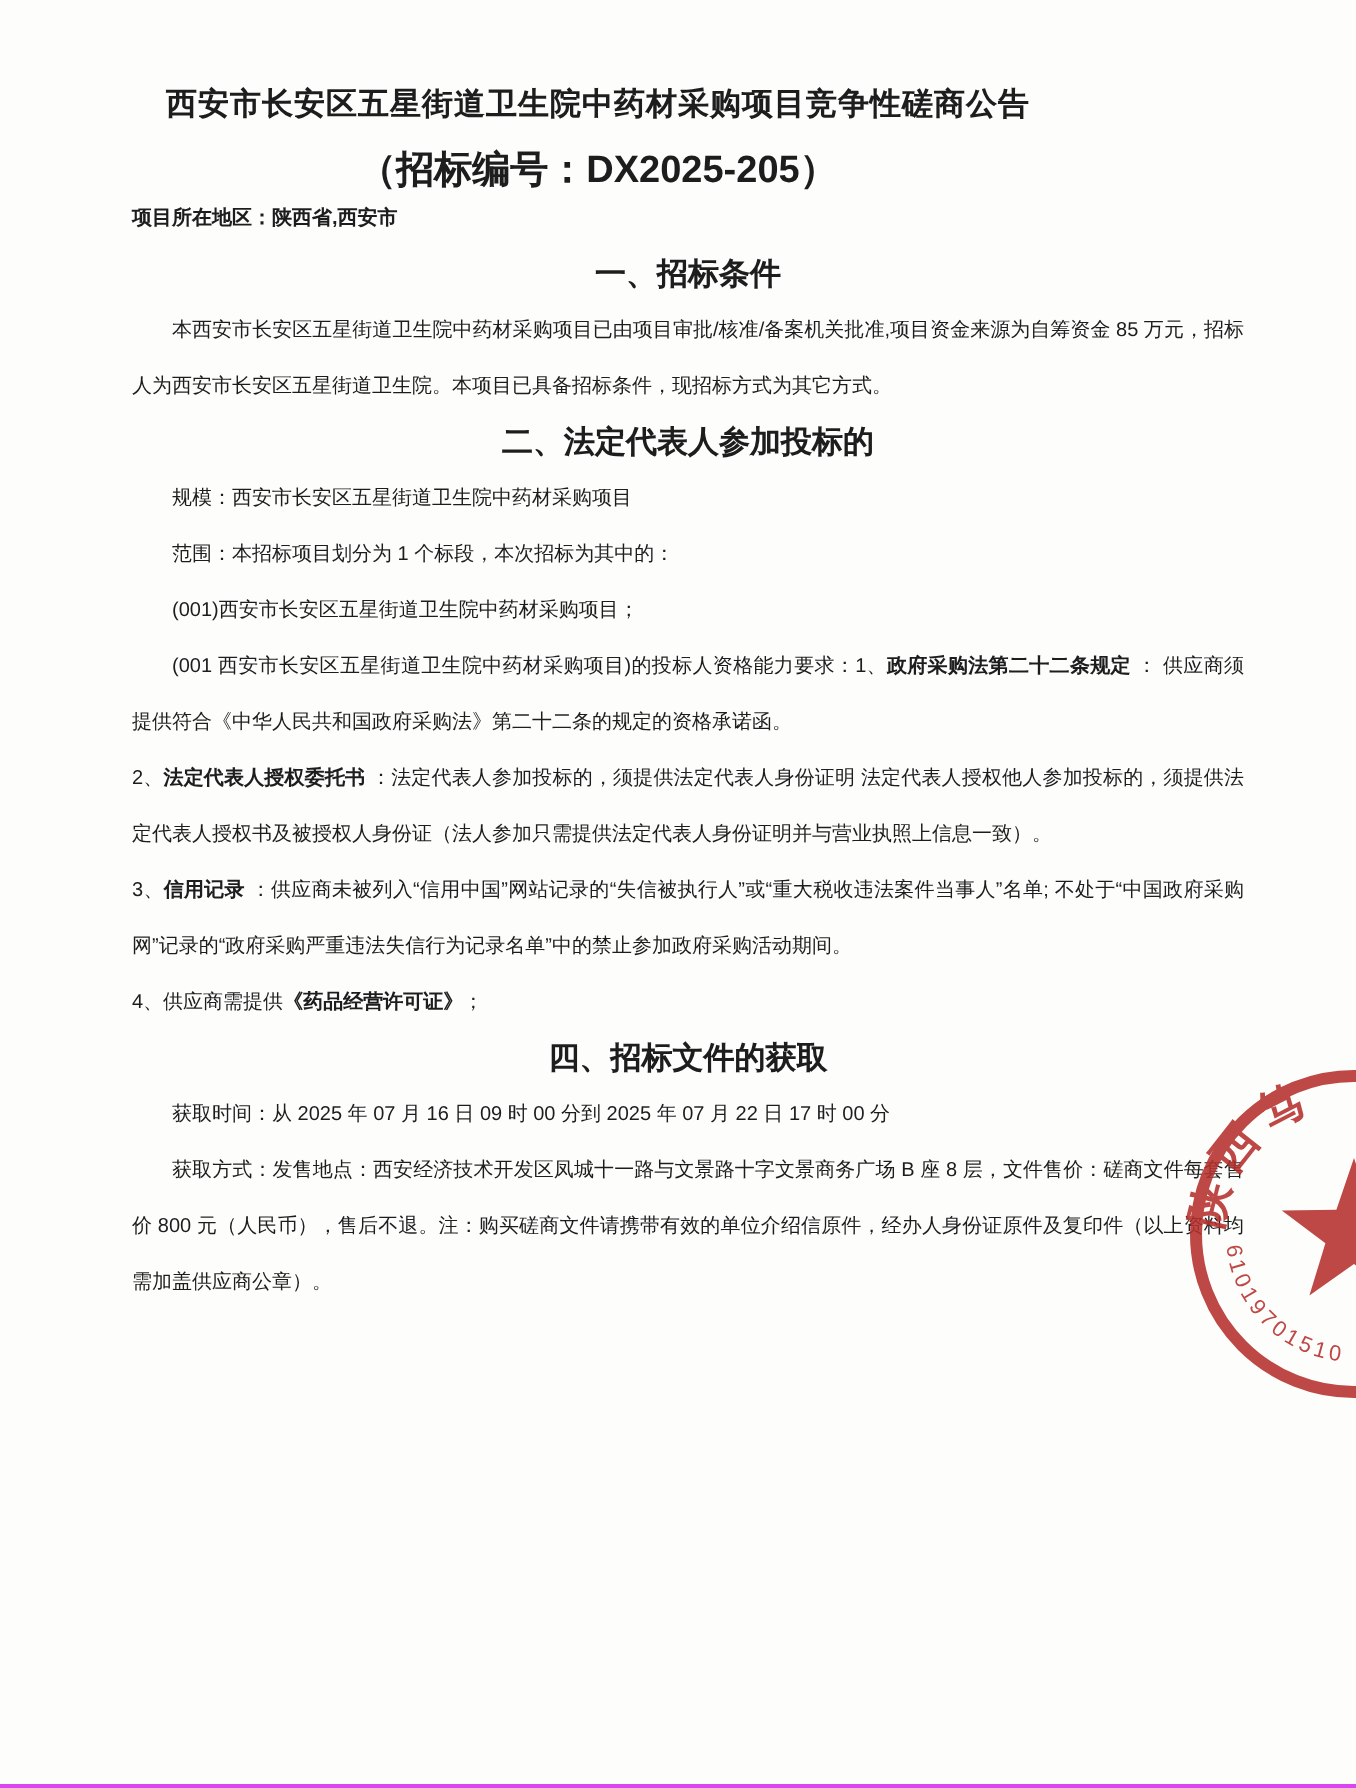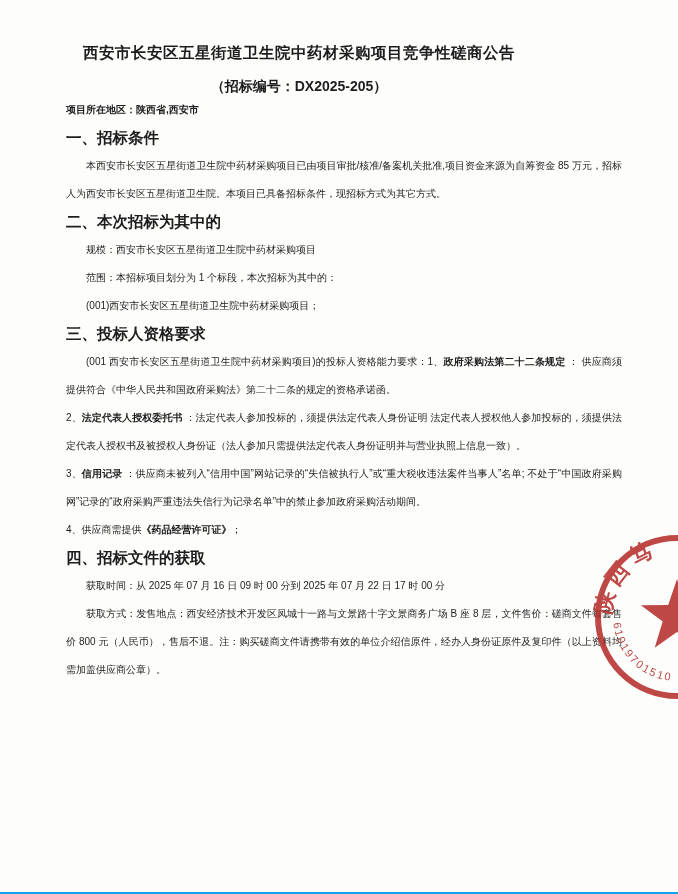--- a/index.html
+++ b/index.html
@@ -4,55 +4,56 @@
 <style>
   html,body{margin:0;padding:0;background:#ffffff;}
   .page{
     position:relative;
     width:678px;height:894px;
     background:#fdfdfc;
     overflow:hidden;
     font-family:"Liberation Sans", sans-serif;
     color:#1d1d1d;
     box-sizing:border-box;
-    border-bottom:2px solid #0ea5e9;
+    border-bottom:2px solid #d946ef;
   }
   .content{
     position:absolute;
     left:66px;top:42px;
     width:556px;
   }
   .title-block{
     width:466px;
     text-align:center;
   }
   .doc-title{
     margin:0;
     font-size:15.5px;
     font-weight:bold;
     line-height:22px;
     letter-spacing:0.5px;
   }
   .doc-subtitle{
     margin:12px 0 0 0;
-    font-size:14px;
+    font-size:19px;
     font-weight:bold;
     line-height:20px;
   }
   .location-line{
     margin:52px 0 0 0;
     font-size:13px;
     font-weight:bold;
     line-height:24px;
   }
   .doc h2{
     margin:0;
     font-size:15.5px;
     font-weight:bold;
     line-height:28px;
+    text-align:center;
   }
   .doc p{
     margin:0;
     font-size:10px;
     line-height:28px;
     text-align:justify;
   }
   .indent{text-indent:2em;}
   .pad-left{padding-left:2em;}
   .term{font-weight:bold;}
@@ -78,26 +79,25 @@
     <div class="title-block">
       <h1 class="doc-title">西安市长安区五星街道卫生院中药材采购项目竞争性磋商公告</h1>
       <div class="doc-subtitle">（招标编号：DX2025-205）</div>
     </div>
 
     <p class="location-line">项目所在地区：陕西省,西安市</p>
 
     <h2>一、招标条件</h2>
     <p class="indent">本西安市长安区五星街道卫生院中药材采购项目已由项目审批/核准/备案机关批准,项目资金来源为自筹资金 85 万元，招标人为西安市长安区五星街道卫生院。本项目已具备招标条件，现招标方式为其它方式。</p>
 
-    <h2>二、本次招标为其中的</h2>
+    <h2>二、法定代表人参加投标的</h2>
     <p class="pad-left">规模：西安市长安区五星街道卫生院中药材采购项目</p>
     <p class="pad-left">范围：本招标项目划分为 1 个标段，本次招标为其中的：</p>
     <p class="pad-left">(001)西安市长安区五星街道卫生院中药材采购项目；</p>
 
-    <h2>三、投标人资格要求</h2>
     <p class="indent"><span>(001 西安市长安区五星街道卫生院中药材采购项目)的投标人资格能力要求：1、</span><span class="term">政府采购法第二十二条规定</span><span> ： 供应商须提供符合《中华人民共和国政府采购法》第二十二条的规定的资格承诺函。</span></p>
     <p><span>2、</span><span class="term">法定代表人授权委托书</span><span> ：法定代表人参加投标的，须提供法定代表人身份证明 法定代表人授权他人参加投标的，须提供法定代表人授权书及被授权人身份证（法人参加只需提供法定代表人身份证明并与营业执照上信息一致）。</span></p>
     <p><span>3、</span><span class="term">信用记录</span><span> ：供应商未被列入“信用中国”网站记录的“失信被执行人”或“重大税收违法案件当事人”名单; 不处于“中国政府采购网”记录的“政府采购严重违法失信行为记录名单”中的禁止参加政府采购活动期间。</span></p>
     <p><span>4、供应商需提供</span><span class="term">《药品经营许可证》</span><span>；</span></p>
 
     <h2>四、招标文件的获取</h2>
     <p class="indent">获取时间：从 2025 年 07 月 16 日 09 时 00 分到 2025 年 07 月 22 日 17 时 00 分</p>
     <p class="indent">获取方式：发售地点：西安经济技术开发区凤城十一路与文景路十字文景商务广场 B 座 8 层，文件售价：磋商文件每套售价 800 元（人民币），售后不退。注：购买磋商文件请携带有效的单位介绍信原件，经办人身份证原件及复印件（以上资料均需加盖供应商公章）。</p>
 
   </div>

